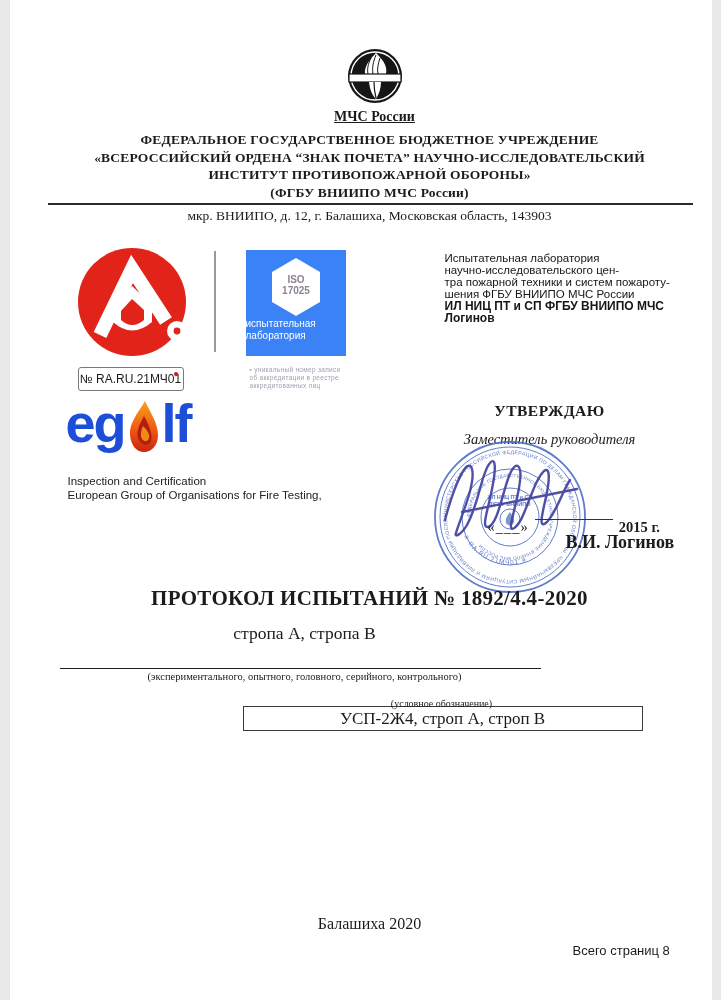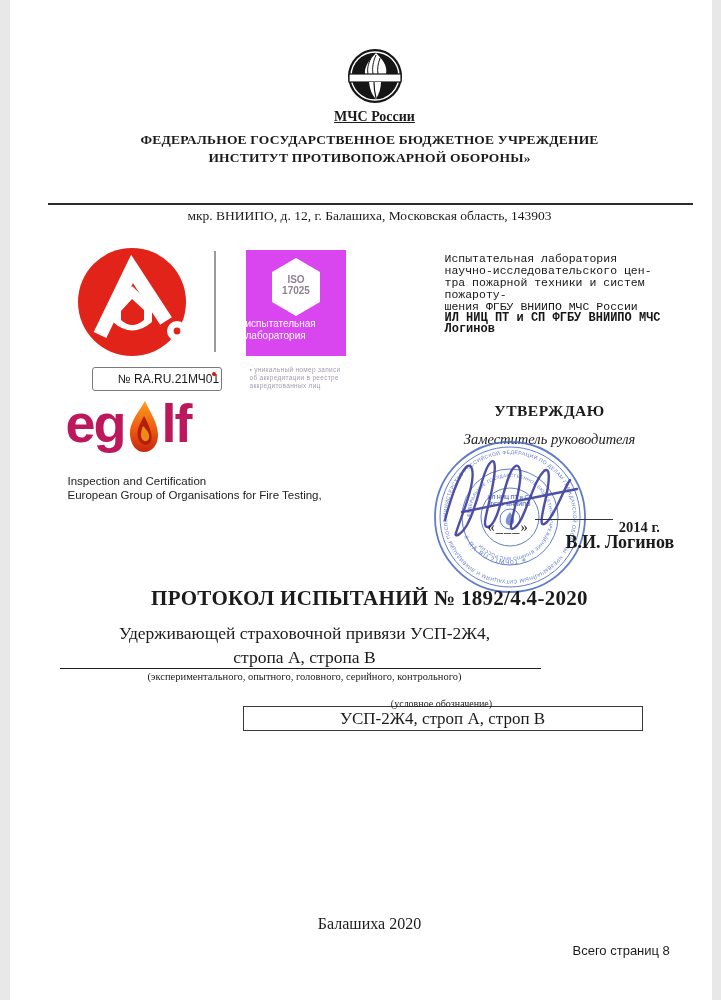--- a/index.html
+++ b/index.html
@@ -9,37 +9,37 @@
   .center{text-align:center;}
   .serif{font-family:"Liberation Serif",serif;}
 
   
   .mchs-caption{left:303px;top:109px;width:124px;font-size:14px;font-weight:bold;text-decoration:underline;}
   .org-block{left:40px;top:131px;width:640px;font-size:13.5px;font-weight:bold;line-height:17.5px;letter-spacing:.2px;}
   .top-rule{left:38px;top:203px;width:645px;border-top:2px solid #2a2a2a;height:0;}
   .address{left:40px;top:208px;width:640px;font-size:13.5px;}
 
   
-  .acc-num-box{left:82px;top:367px;width:104px;height:22px;border:1px solid #7a7a7a;border-radius:3px;
-               font-family:"Liberation Sans",sans-serif;font-size:12px;line-height:22px;text-align:center;background:#fff;padding-left:24px;}
+  .acc-num-box{left:68px;top:367px;width:104px;height:22px;border:1px solid #7a7a7a;border-radius:3px;
+               font-family:"Liberation Sans",sans-serif;font-size:12px;line-height:22px;text-align:center;background:#fff;}
   .acc-red-dot{position:absolute;right:5px;top:4px;width:4px;height:4px;border-radius:50%;background:#d11a12;}
   .vline{left:204px;top:251px;width:2px;height:101px;background:#9a9a9a;}
-  .iso-badge{left:236px;top:250px;width:100px;height:106px;background:#d946ef;}
+  .iso-badge{left:236px;top:250px;width:100px;height:106px;background:#3b82f6;}
   .iso-caption{position:absolute;left:0;top:68px;width:100px;text-align:left;color:#fff;
                font-family:"Liberation Sans",sans-serif;font-size:10px;line-height:12px;}
   .registry-note{left:240px;top:366px;width:130px;font-family:"Liberation Sans",sans-serif;
                  font-size:6.5px;line-height:8px;color:#938aa2;letter-spacing:.3px;opacity:.85;}
-  .lab-block{left:435px;top:253px;width:235px;font-family:Liberation Mono, monospace;
+  .lab-block{left:435px;top:253px;width:235px;font-family:Liberation Sans, sans-serif;
              font-size:11.5px;line-height:11.9px;color:#161616;}
   .lab-block .b{font-weight:bold;font-size:12px;}
 
   
   .egolf{left:56px;top:394px;display:flex;align-items:flex-start;}
   .egolf span{font-family:"Liberation Sans",sans-serif;font-weight:bold;font-size:54px;line-height:58px;
-              color:#be185d;letter-spacing:-2px;}
+              color:#1d4ed8;letter-spacing:-2px;}
   .egolf-caption{left:58px;top:474px;width:270px;font-family:"Liberation Sans",sans-serif;
                  font-size:11.5px;line-height:14px;color:#222;}
 
   
   .approve{left:440px;top:402px;width:200px;font-size:15.5px;font-weight:bold;letter-spacing:.5px;}
   .deputy{left:440px;top:431px;width:200px;font-size:14.5px;font-style:italic;}
   .name{left:556px;top:512px;font-size:18px;font-weight:bold;margin-top:20px;}
   .dateline{left:478px;top:519px;font-size:14.5px;display:flex;align-items:flex-start;}
   .dateline .q{letter-spacing:1px;}
   .dateline .blank{display:inline-block;width:78px;border-bottom:1.2px solid #333;margin:0 6px 2px 6px;}
@@ -73,21 +73,23 @@
     <path d="M33,9 C30,16 29,22 30,28" stroke="#161616" stroke-width="1" fill="none"></path>
     <path d="M37,12 C35,18 34,23 35,28" stroke="#161616" stroke-width="1" fill="none"></path>
     <rect x="6" y="28" width="52" height="8" fill="#ffffff" stroke="#161616" stroke-width="1.2"></rect>
     <path d="M26,36 C27,44 29,49 33,53 C36,48 38,42 38,36 Z" fill="#ffffff"></path>
     <path d="M31,36 C31,43 32,48 33,52" stroke="#161616" stroke-width="1.2" fill="none"></path>
   </svg>
   <div class="abs center serif mchs-caption">МЧС России</div>
 
   <div class="abs center org-block">
     <div>ФЕДЕРАЛЬНОЕ ГОСУДАРСТВЕННОЕ БЮДЖЕТНОЕ УЧРЕЖДЕНИЕ</div>
+    <div>«ВСЕРОССИЙСКИЙ ОРДЕНА “ЗНАК ПОЧЕТА” НАУЧНО-ИССЛЕДОВАТЕЛЬСКИЙ</div>
     <div>ИНСТИТУТ ПРОТИВОПОЖАРНОЙ ОБОРОНЫ»</div>
+    <div>(ФГБУ ВНИИПО МЧС России)</div>
   </div>
   <div class="abs top-rule"></div>
   <div class="abs center address">мкр. ВНИИПО, д. 12, г. Балашиха, Московская область, 143903</div>
 
   <svg class="abs" style="left:64px;top:247px" width="120" height="112" viewBox="0 0 120 112">
     <circle cx="58" cy="55" r="54" fill="#e2231a"></circle>
     <circle cx="103" cy="84" r="10" fill="#ffffff"></circle>
     <circle cx="103" cy="84" r="3.4" fill="#e2231a"></circle>
     <path d="M26,88 L58,22 L92,74" stroke="#ffffff" stroke-width="14" fill="none"></path>
     <path d="M39,60 L58,39 L78,58 L78,75 Q58,92 39,75 Z" fill="#ffffff"></path>
@@ -181,26 +183,25 @@
     <g stroke="#41419e" stroke-width="2.4" fill="none" stroke-linecap="round" opacity=".92">
       <path d="M8,80 C18,42 31,16 35,29 C39,44 23,79 19,93 C17,98 24,95 30,85 C43,61 44,33 53,23 C59,16 59,30 55,49 C51,70 44,88 51,87 C60,85 65,56 71,39 C75,27 81,21 83,30 C86,42 76,71 74,85 C73,93 81,88 87,73 C95,54 99,39 107,31 C113,26 113,39 109,57 C105,75 101,90 110,82 C120,71 126,50 133,40"></path>
       <path d="M25,72 C55,66 95,58 140,49"></path>
     </g>
   </svg>
 
   <div class="abs name">В.И. Логинов</div>
   <div class="abs dateline">
     <span class="q">«___»</span>
     <span class="blank"></span>
-    <span class="yr">2014 г.</span>
+    <span class="yr">2015 г.</span>
   </div>
 
   <div class="abs center protocol-title">ПРОТОКОЛ ИСПЫТАНИЙ № 1892/4.4-2020</div>
   <div class="abs center subject">
-    <div>Удерживающей страховочной привязи УСП-2Ж4,</div>
     <div>стропа А, стропа В</div>
   </div>
   <div class="abs subject-rule"></div>
   <div class="abs center subject-note">(экспериментального, опытного, головного, серийного, контрольного)</div>
 
   <div class="abs designation-box">УСП-2Ж4, строп А, строп В</div>
   <div class="abs center designation-note">(условное обозначение)</div>
 
   <div class="abs center city">Балашиха 2020</div>
   <div class="abs pages">Всего страниц 8</div>

